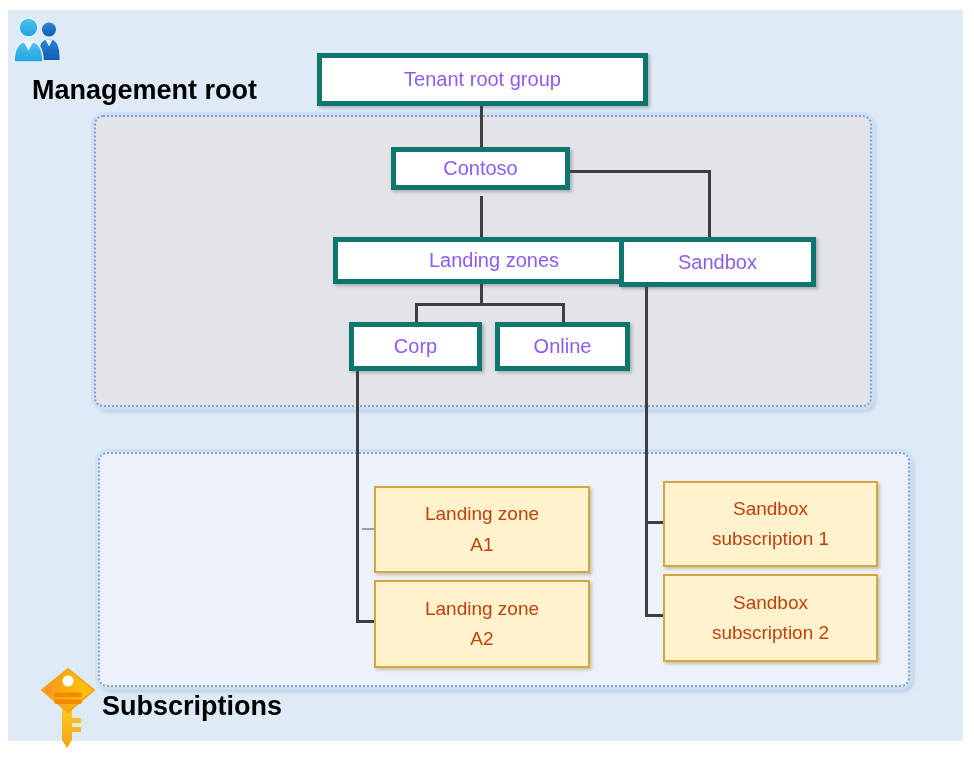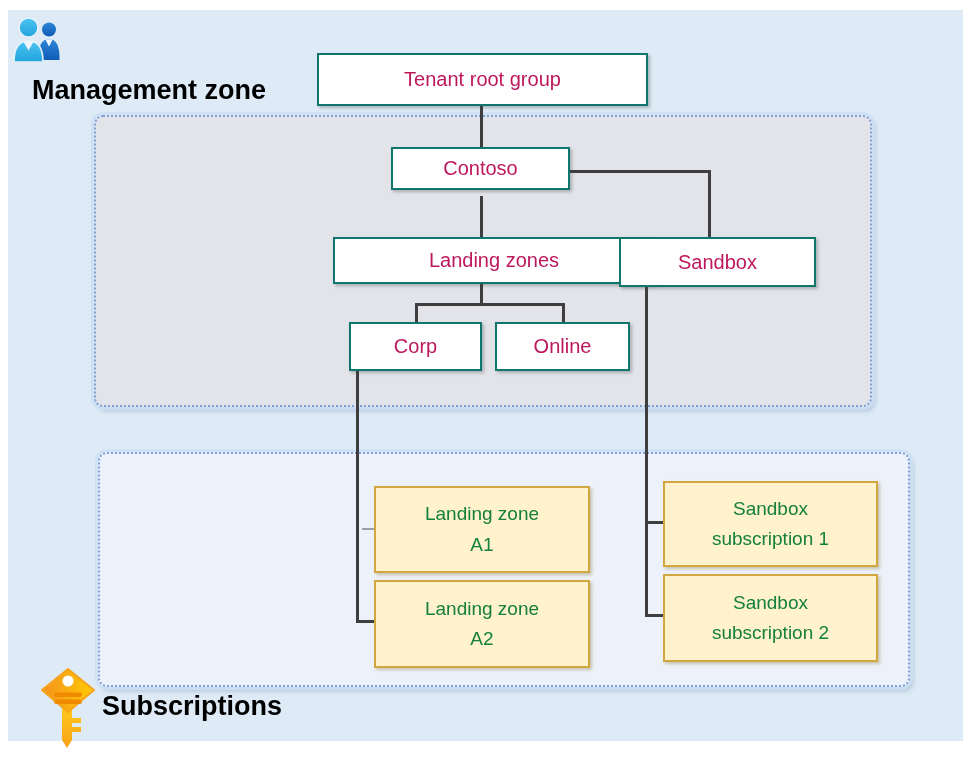--- a/index.html
+++ b/index.html
@@ -10,30 +10,30 @@
   #canvas{position:absolute;left:8px;top:10px;width:955px;height:731px;background:#deebf7;}
 
   .container{
     position:absolute;border:2px dotted #7d9ed8;border-radius:9px;
     box-shadow:0 0 0 3px rgba(205,224,245,.85), 3px 4px 5px rgba(110,130,160,.40);
   }
   #mgmt-container{left:94px;top:115px;width:774px;height:288px;background:#e2e4e9;}
   #subs-container{left:98px;top:452px;width:808px;height:231px;background:#edf2fa;}
 
   .node{
-    position:absolute;background:#ffffff;border:2px solid #0f766e;
+    position:absolute;background:#ffffff;border:5px solid #0f766e;
     box-shadow:2px 2px 3px rgba(70,70,70,.35);
     display:flex;align-items:center;justify-content:center;
-    font-size:20px;color:#be185d;z-index:3;box-sizing:border-box;text-align:center;
+    font-size:20px;color:#8b5cf6;z-index:3;box-sizing:border-box;text-align:center;
   }
   .sub{
     position:absolute;background:#fff2cc;border:2px solid #d2a73f;
     box-shadow:2px 2px 3px rgba(130,105,40,.35);
     display:flex;align-items:center;justify-content:center;
-    font-size:19px;line-height:1.58;color:#15803d;z-index:3;box-sizing:border-box;
+    font-size:19px;line-height:1.58;color:#c2410c;z-index:3;box-sizing:border-box;
     text-align:center;white-space:pre-line;
   }
   .line{position:absolute;background:#3e3e3e;z-index:2;}
   .line.gray{background:#99a0a8;}
   .big-label{position:absolute;font-weight:bold;font-size:27px;color:#000;z-index:4;letter-spacing:0;}
   .icon{position:absolute;z-index:4;}
 
   
   #tenant-root{left:317px;top:53px;width:331px;height:53px;}
   #contoso{left:391px;top:147px;width:179px;height:43px;}
@@ -120,21 +120,21 @@
   </div>
   <div id="sb1" class="sub">
     <span>Sandbox
 subscription 1</span>
   </div>
   <div id="sb2" class="sub">
     <span>Sandbox
 subscription 2</span>
   </div>
 
-  <div id="mgmt-label" class="big-label">Management zone</div>
+  <div id="mgmt-label" class="big-label">Management root</div>
   <div id="subs-label" class="big-label">Subscriptions</div>
 
   <svg id="people-icon" class="icon" width="54" height="46" viewBox="0 0 54 46">
     <defs>
       <linearGradient id="pgBack" x1="0" y1="0" x2="0" y2="1">
         <stop offset="0" stop-color="#2e86d8"></stop>
           <stop offset="1" stop-color="#0f5cb5"></stop>
       </linearGradient>
       <linearGradient id="pgFront" x1="0" y1="0" x2="0" y2="1">
         <stop offset="0" stop-color="#4cc5f1"></stop>

